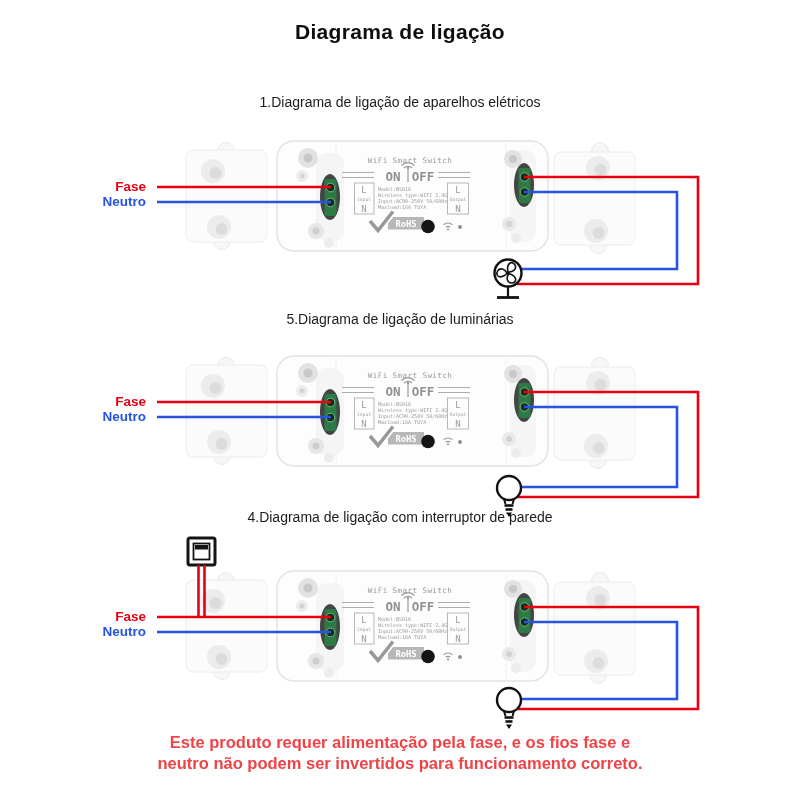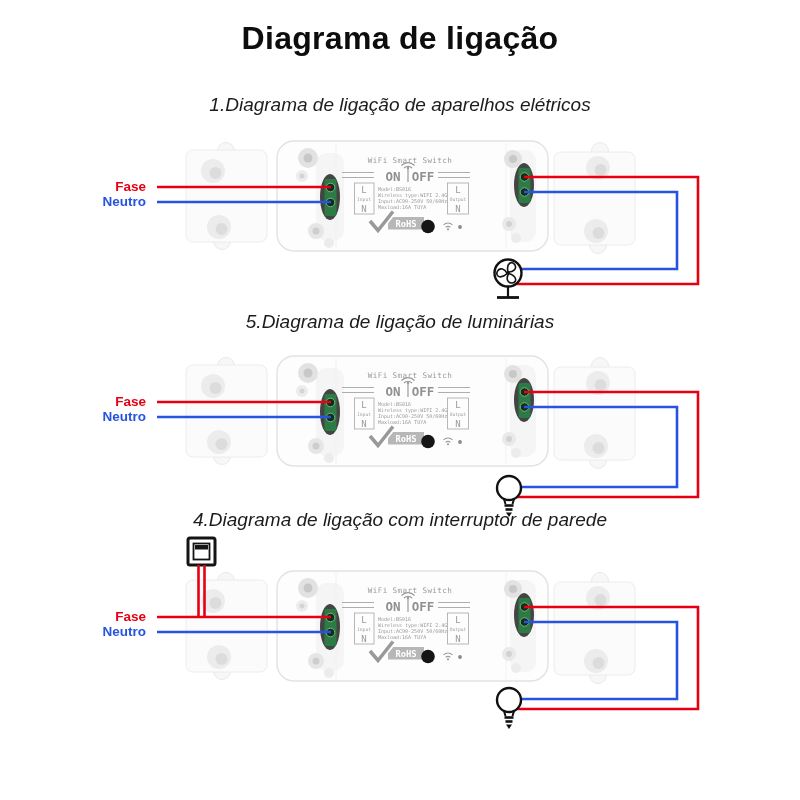--- a/index.html
+++ b/index.html
@@ -1,20 +1,20 @@
 <!DOCTYPE html>
 <html><head>
 <meta charset="utf-8">
 <style>
   html,body{margin:0;padding:0;background:#ffffff;}
   body{width:800px;height:800px;position:relative;overflow:hidden;
        font-family:"Liberation Sans",sans-serif;}
   .overlay{position:absolute;left:0;width:800px;text-align:center;}
-  .title{top:20px;font-size:32px;font-weight:800;color:#0d0d0d;letter-spacing:.3px;}
-  .sec{font-size:19px;font-weight:500;color:#1c1c1c;font-style:italic;}
+  .title{top:20px;font-size:21px;font-weight:800;color:#0d0d0d;letter-spacing:.3px;}
+  .sec{font-size:14px;font-weight:500;color:#1c1c1c;}
   #sec1{top:94px}#sec2{top:311px}#sec3{top:509px}
   .warning{top:732px;font-size:16.5px;font-weight:600;color:#ee4347;line-height:1.28;}
   #gfx{position:absolute;left:0;top:0;}
   .mono{font-family:"DejaVu Sans Mono",monospace;}
   .face{fill:#9b9b9b;}
   .wred{stroke:#e60012;stroke-width:2.6;fill:none;}
   .wblue{stroke:#2653e0;stroke-width:2.6;fill:none;}
   .wlabel{font-size:13.5px;font-weight:bold;font-family:"Liberation Sans",sans-serif;}
 </style>
 </head>
@@ -364,13 +364,15 @@
       <path d="M506,512.5 h6 l-3,4.5 z" fill="#111"></path>
     </g>
   </g>
 </svg>
 
 <div class="overlay title">Diagrama de ligação</div>
 <div class="overlay sec" id="sec1">1.Diagrama de ligação de aparelhos elétricos</div>
 <div class="overlay sec" id="sec2">5.Diagrama de ligação de luminárias</div>
 <div class="overlay sec" id="sec3">4.Diagrama de ligação com interruptor de parede</div>
 <div class="overlay warning">
+  <div>Este produto requer alimentação pela fase, e os fios fase e</div>
+  <div>neutro não podem ser invertidos para funcionamento correto.</div>
 </div>
 
 </body></html>

